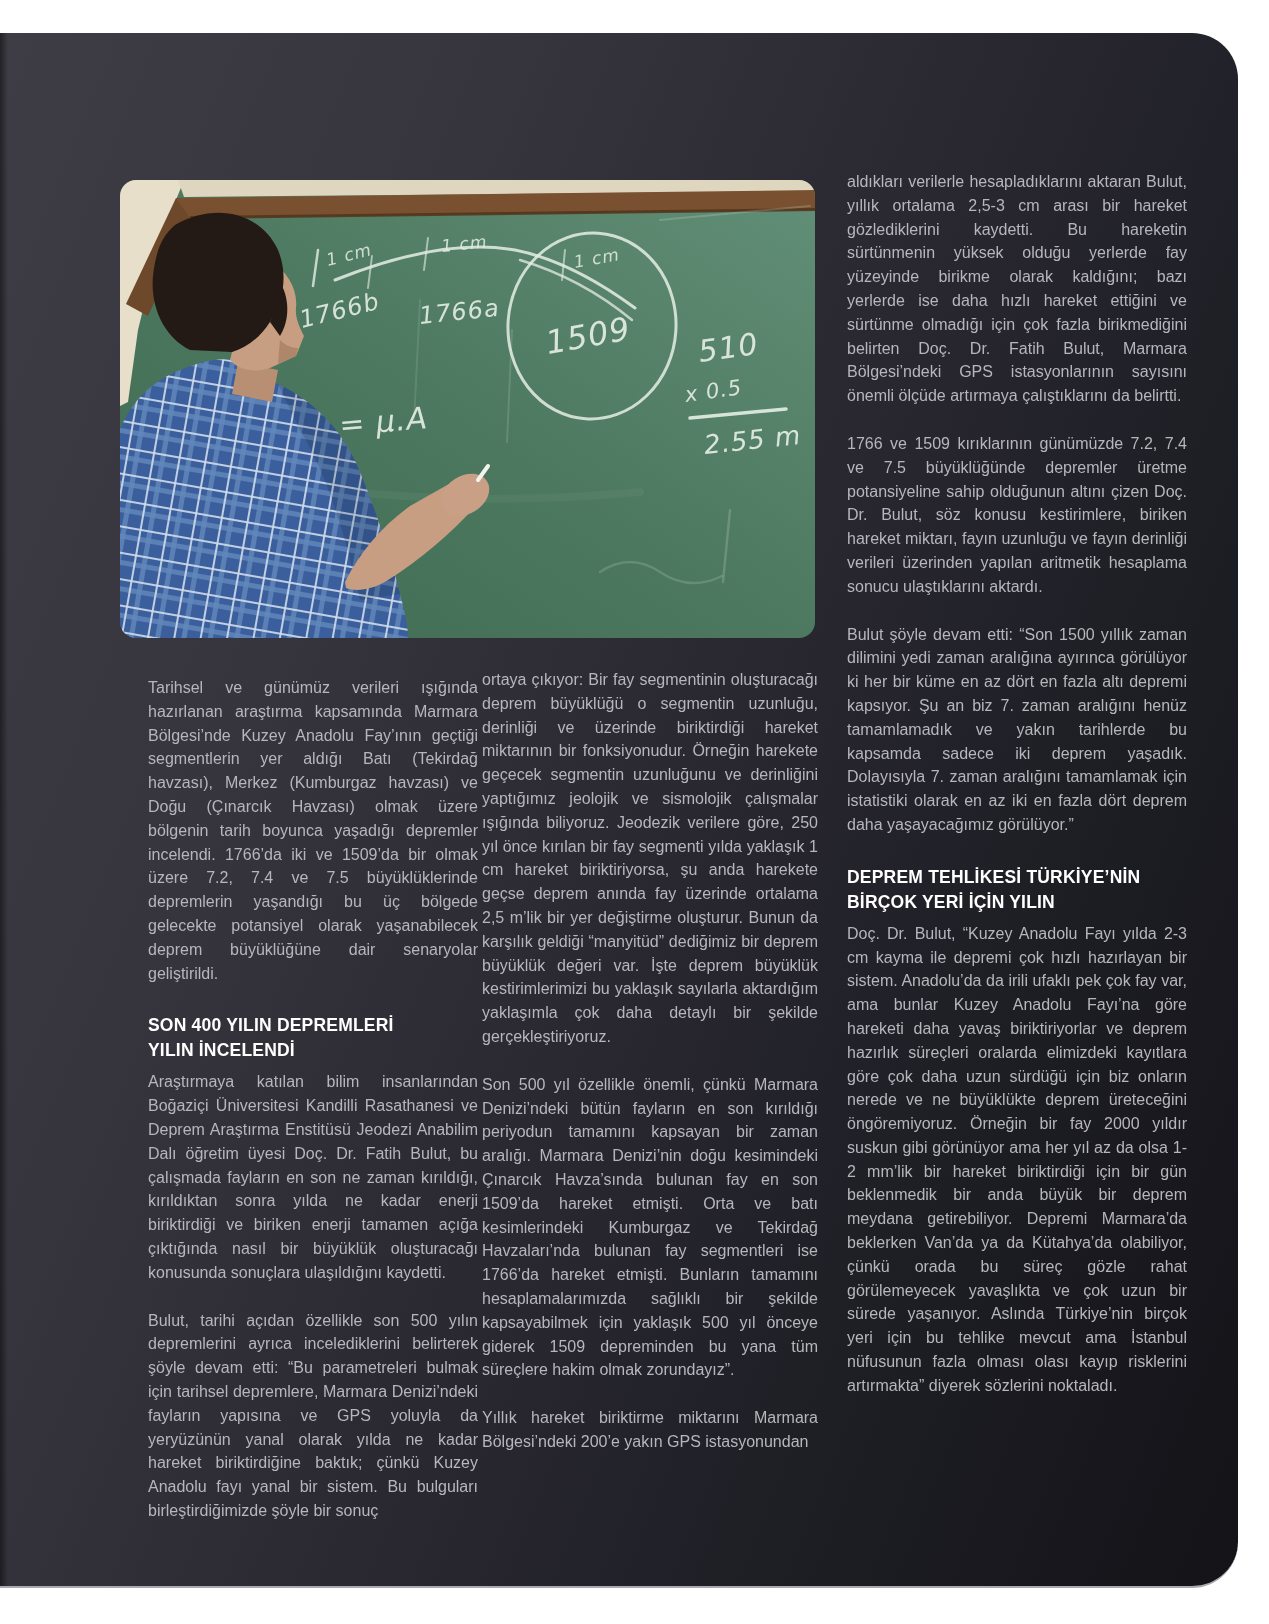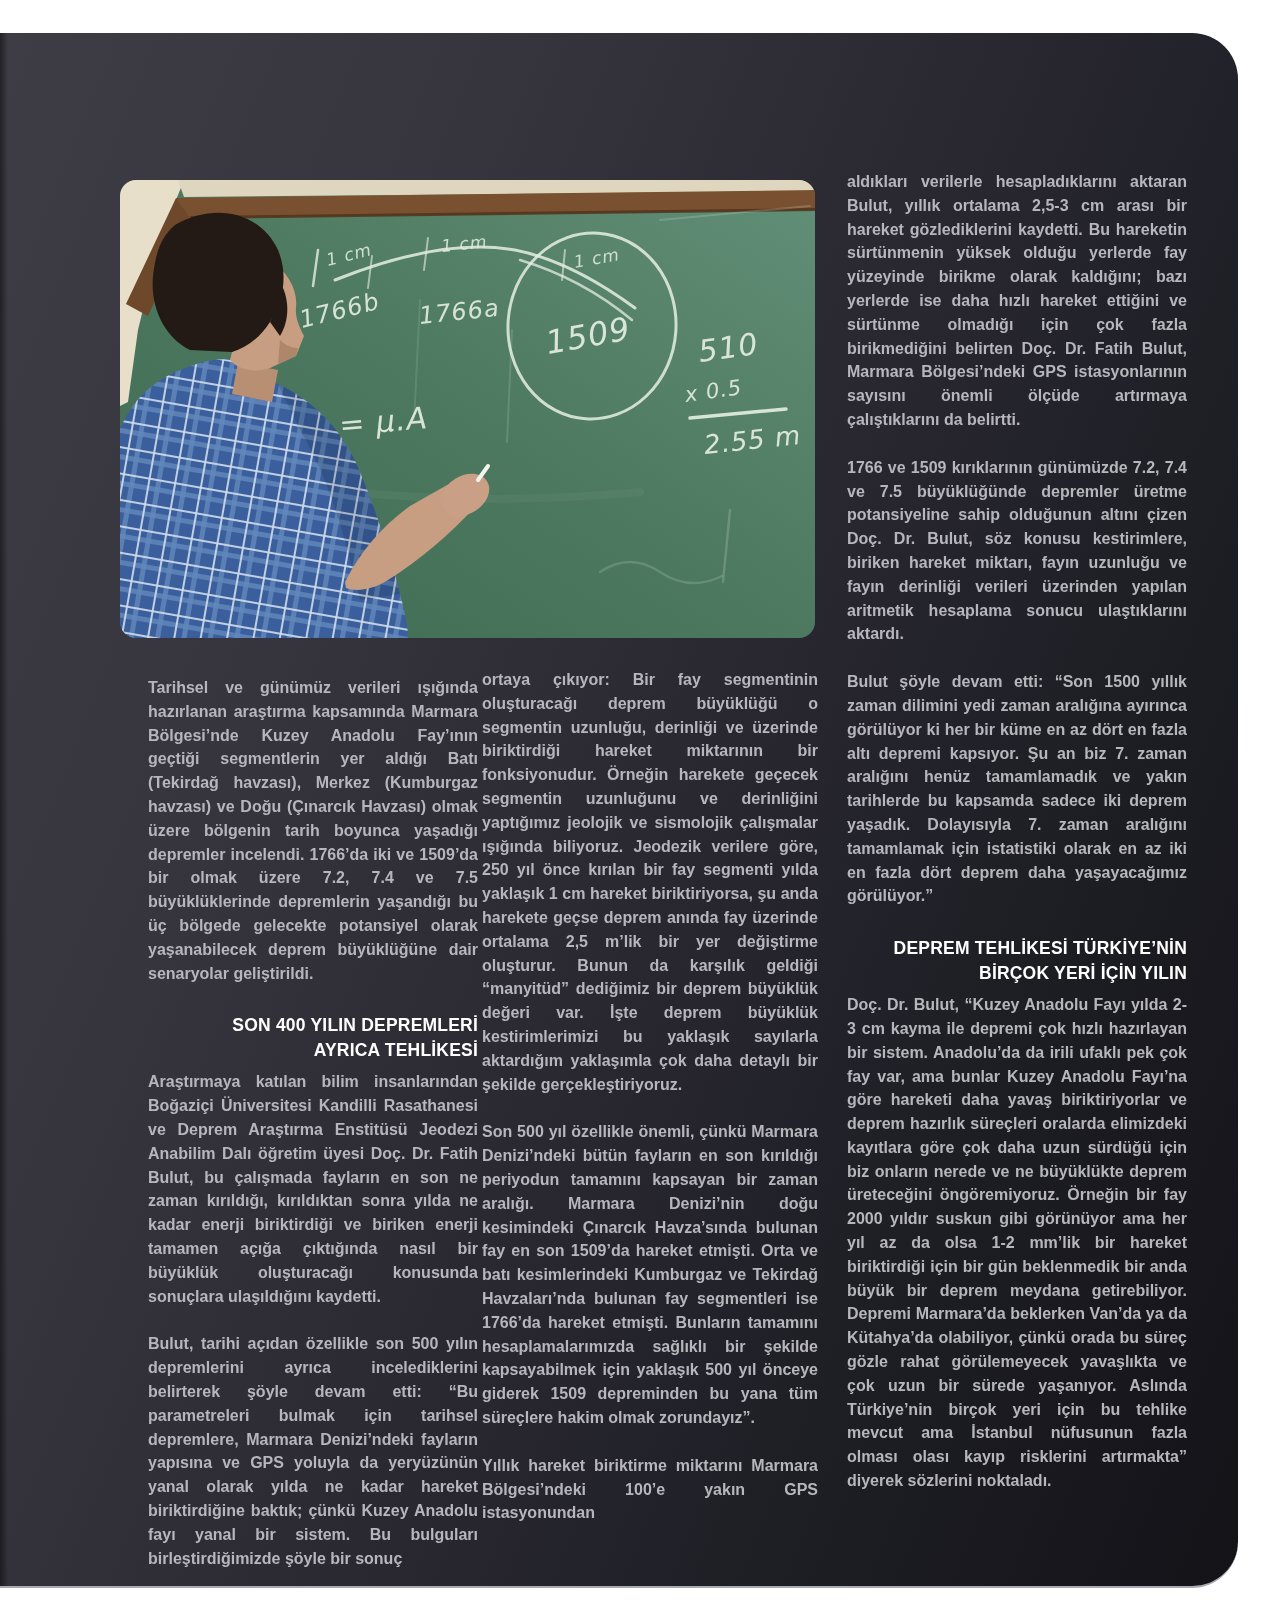--- a/index.html
+++ b/index.html
@@ -28,30 +28,30 @@
     position:absolute;left:120px;top:180px;
     width:695px;height:458px;border-radius:16px;overflow:hidden;
   }
   .photo svg{display:block;width:100%;height:100%;}
   .col{position:absolute;}
   .col1{left:120px;top:676px;width:330px;margin-left:28px;}
   .col2{left:482px;top:668px;width:336px;}
   .col3{left:847px;top:170px;width:340px;}
   p.body{
     margin:0;
-    font-size:16px;line-height:23.8px;font-weight:700;
+    font-size:16px;line-height:23.8px;font-weight:400;
     color:#b7b6bd;text-align:justify;
   }
   p.body + p.body{margin-top:24px;}
   h2.sub{
     margin:28px 0 7px 0;
     font-size:17.5px;line-height:25px;font-weight:bold;
     color:#ffffff;letter-spacing:.2px;
   }
-  h2.sub span{display:block;text-align:right;}
+  h2.sub span{display:block;}
   .chalk-text{
     font-family:"DejaVu Sans",sans-serif;
     font-style:italic;
     fill:#e6eee4;
     letter-spacing:1px;
   }
 </style>
 </head>
 <body>
 
@@ -130,30 +130,30 @@
         <path d="M55,45 C95,22 140,32 158,70 C168,94 164,120 150,142 C140,158 126,168 112,172 L70,170 C45,158 30,128 33,96 C36,70 42,56 55,45 Z" fill="#241a15"></path>
         <path d="M150,142 C156,130 160,116 159,100 C170,118 170,140 160,156 Z" fill="#241a15"></path>
       </g>
     </svg>
   </div>
 
   <div class="col col1">
     <p class="body">Tarihsel ve günümüz verileri ışığında hazırlanan araştırma kapsamında Marmara Bölgesi’nde Kuzey Anadolu Fay’ının geçtiği segmentlerin yer aldığı Batı (Tekirdağ havzası), Merkez (Kumburgaz havzası) ve Doğu (Çınarcık Havzası) olmak üzere bölgenin tarih boyunca yaşadığı depremler incelendi. 1766’da iki ve 1509’da bir olmak üzere 7.2, 7.4 ve 7.5 büyüklüklerinde depremlerin yaşandığı bu üç bölgede gelecekte potansiyel olarak yaşanabilecek deprem büyüklüğüne dair senaryolar geliştirildi.</p>
     <h2 class="sub">
       <span>SON 400 YILIN DEPREMLERİ</span>
-      <span>AYRICA TEHLİKESİ</span>
+      <span>YILIN İNCELENDİ</span>
     </h2>
     <p class="body">Araştırmaya katılan bilim insanlarından Boğaziçi Üniversitesi Kandilli Rasathanesi ve Deprem Araştırma Enstitüsü Jeodezi Anabilim Dalı öğretim üyesi Doç. Dr. Fatih Bulut, bu çalışmada fayların en son ne zaman kırıldığı, kırıldıktan sonra yılda ne kadar enerji biriktirdiği ve biriken enerji tamamen açığa çıktığında nasıl bir büyüklük oluşturacağı konusunda sonuçlara ulaşıldığını kaydetti.</p>
     <p class="body">Bulut, tarihi açıdan özellikle son 500 yılın depremlerini ayrıca incelediklerini belirterek şöyle devam etti: “Bu parametreleri bulmak için tarihsel depremlere, Marmara Denizi’ndeki fayların yapısına ve GPS yoluyla da yeryüzünün yanal olarak yılda ne kadar hareket biriktirdiğine baktık; çünkü Kuzey Anadolu fayı yanal bir sistem. Bu bulguları birleştirdiğimizde şöyle bir sonuç</p>
   </div>
 
   <div class="col col2">
     <p class="body">ortaya çıkıyor: Bir fay segmentinin oluşturacağı deprem büyüklüğü o segmentin uzunluğu, derinliği ve üzerinde biriktirdiği hareket miktarının bir fonksiyonudur. Örneğin harekete geçecek segmentin uzunluğunu ve derinliğini yaptığımız jeolojik ve sismolojik çalışmalar ışığında biliyoruz. Jeodezik verilere göre, 250 yıl önce kırılan bir fay segmenti yılda yaklaşık 1 cm hareket biriktiriyorsa, şu anda harekete geçse deprem anında fay üzerinde ortalama 2,5 m’lik bir yer değiştirme oluşturur. Bunun da karşılık geldiği “manyitüd” dediğimiz bir deprem büyüklük değeri var. İşte deprem büyüklük kestirimlerimizi bu yaklaşık sayılarla aktardığım yaklaşımla çok daha detaylı bir şekilde gerçekleştiriyoruz.</p>
     <p class="body">Son 500 yıl özellikle önemli, çünkü Marmara Denizi’ndeki bütün fayların en son kırıldığı periyodun tamamını kapsayan bir zaman aralığı. Marmara Denizi’nin doğu kesimindeki Çınarcık Havza’sında bulunan fay en son 1509’da hareket etmişti. Orta ve batı kesimlerindeki Kumburgaz ve Tekirdağ Havzaları’nda bulunan fay segmentleri ise 1766’da hareket etmişti. Bunların tamamını hesaplamalarımızda sağlıklı bir şekilde kapsayabilmek için yaklaşık 500 yıl önceye giderek 1509 depreminden bu yana tüm süreçlere hakim olmak zorundayız”.</p>
-    <p class="body">Yıllık hareket biriktirme miktarını Marmara Bölgesi’ndeki 100’e yakın GPS istasyonundan</p>
+    <p class="body">Yıllık hareket biriktirme miktarını Marmara Bölgesi’ndeki 200’e yakın GPS istasyonundan</p>
   </div>
 
   <div class="col col3">
     <p class="body">aldıkları verilerle hesapladıklarını aktaran Bulut, yıllık ortalama 2,5-3 cm arası bir hareket gözlediklerini kaydetti. Bu hareketin sürtünmenin yüksek olduğu yerlerde fay yüzeyinde birikme olarak kaldığını; bazı yerlerde ise daha hızlı hareket ettiğini ve sürtünme olmadığı için çok fazla birikmediğini belirten Doç. Dr. Fatih Bulut, Marmara Bölgesi’ndeki GPS istasyonlarının sayısını önemli ölçüde artırmaya çalıştıklarını da belirtti.</p>
     <p class="body">1766 ve 1509 kırıklarının günümüzde 7.2, 7.4 ve 7.5 büyüklüğünde depremler üretme potansiyeline sahip olduğunun altını çizen Doç. Dr. Bulut, söz konusu kestirimlere, biriken hareket miktarı, fayın uzunluğu ve fayın derinliği verileri üzerinden yapılan aritmetik hesaplama sonucu ulaştıklarını aktardı.</p>
     <p class="body">Bulut şöyle devam etti: “Son 1500 yıllık zaman dilimini yedi zaman aralığına ayırınca görülüyor ki her bir küme en az dört en fazla altı depremi kapsıyor. Şu an biz 7. zaman aralığını henüz tamamlamadık ve yakın tarihlerde bu kapsamda sadece iki deprem yaşadık. Dolayısıyla 7. zaman aralığını tamamlamak için istatistiki olarak en az iki en fazla dört deprem daha yaşayacağımız görülüyor.”</p>
     <h2 class="sub">
       <span>DEPREM TEHLİKESİ TÜRKİYE’NİN</span>
       <span>BİRÇOK YERİ İÇİN YILIN</span>
     </h2>

